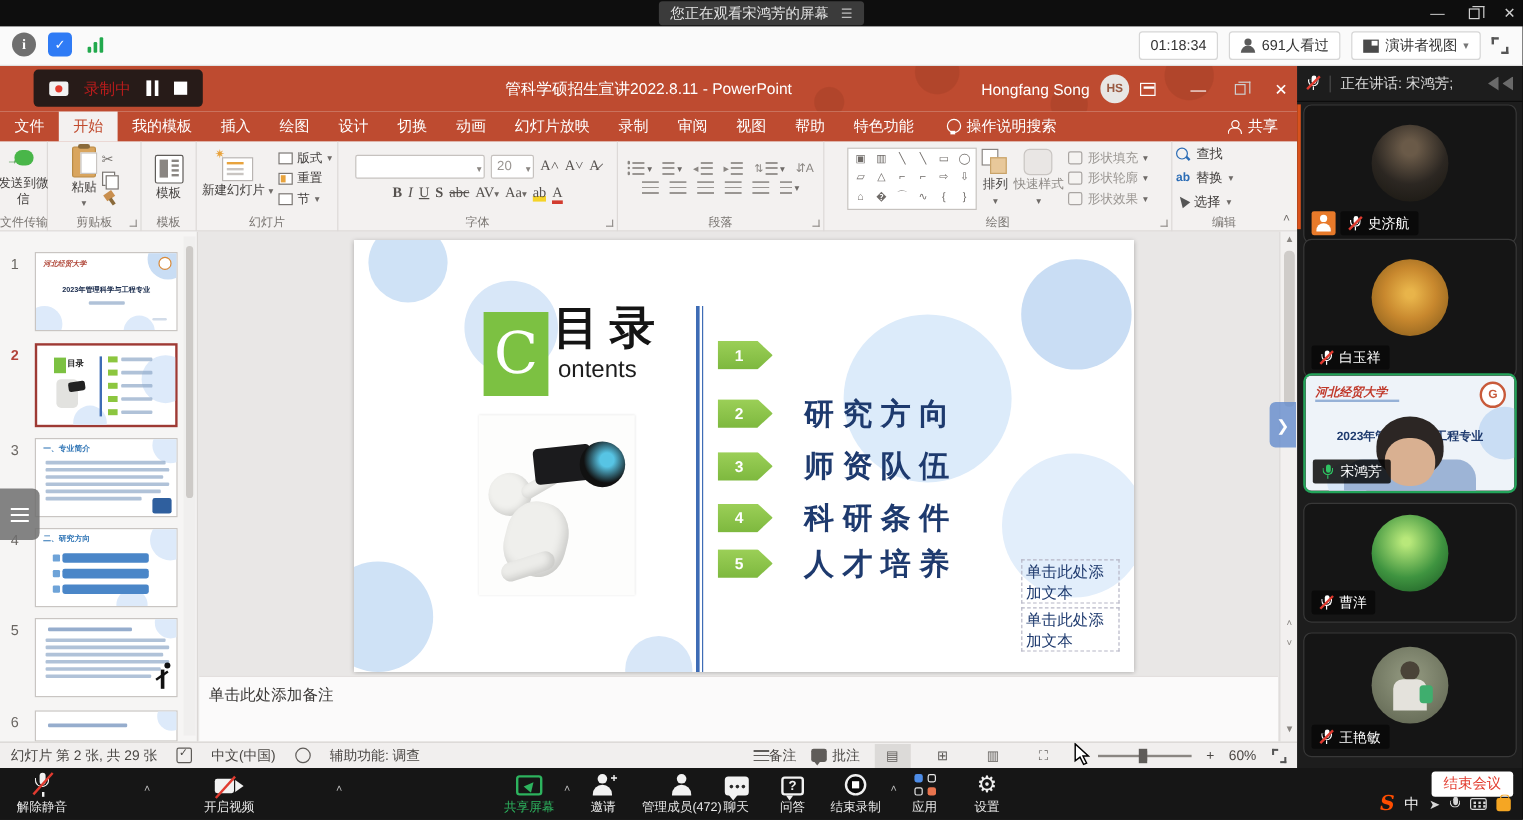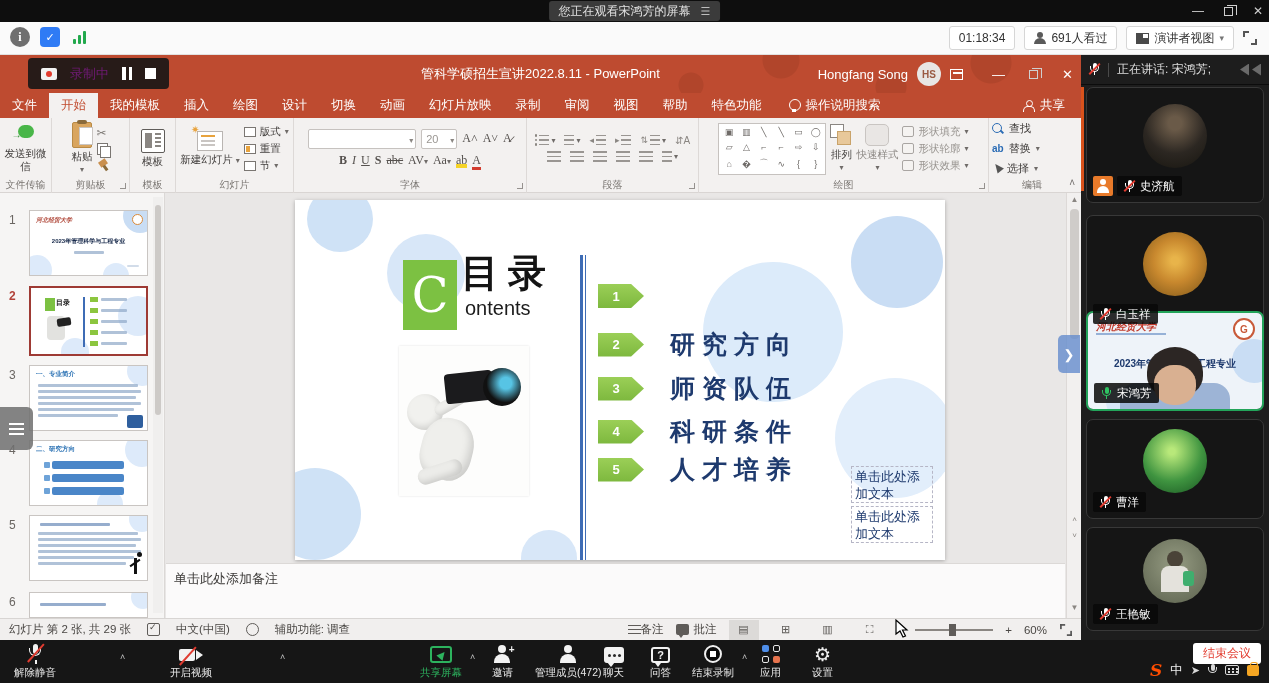--- a/index.html
+++ b/index.html
@@ -36,21 +36,21 @@
   .ic-fullscr::after{right:0;bottom:0;border-left:none;border-top:none}
 
   
   .ppt{position:absolute;left:0;top:55px;width:1081px;height:585px;background:#f3f1f0}
   .ppt-title{position:absolute;left:0;top:0;width:1081px;height:38px;background:#be4b30;overflow:hidden}
   .ppt-title .deco{position:absolute;right:0;top:0;width:420px;height:38px;opacity:.18;background:
     radial-gradient(circle at 30px 30px,#7a2c17 12px,transparent 13px),
     radial-gradient(circle at 120px 5px,#7a2c17 18px,transparent 19px),
     radial-gradient(circle at 230px 32px,#7a2c17 15px,transparent 16px),
     radial-gradient(circle at 330px 8px,#7a2c17 20px,transparent 21px)}
-  .rec-pill{position:absolute;left:28px;top:3px;height:31px;background:rgba(22,22,22,.9);border-radius:4px;display:flex;align-items:center;gap:13px;padding:0 13px;color:#701a75;font-size:13px;z-index:5}
+  .rec-pill{position:absolute;left:28px;top:3px;height:31px;background:rgba(22,22,22,.9);border-radius:4px;display:flex;align-items:center;gap:13px;padding:0 13px;color:#b91c1c;font-size:13px;z-index:5}
   .rec-cam{width:16px;height:12px;background:#f2f2f2;border-radius:2px;position:relative}
   .rec-cam::after{content:"";position:absolute;left:5px;top:3px;width:6px;height:6px;border-radius:50%;background:#e23b2e}
   .rec-pause{display:flex;gap:3px}
   .rec-pause i{display:block;width:3.5px;height:13px;background:#fff}
   .rec-stop{width:11px;height:11px;background:#fff}
   .ppt-title-text{position:absolute;left:0;right:0;top:0;height:38px;display:flex;align-items:center;justify-content:center;color:#fff;font-size:13px}
   .ppt-acct{position:absolute;right:118px;top:0;height:38px;display:flex;align-items:center;gap:9px;color:#fff;font-size:13px}
   .hs-av{width:24px;height:24px;border-radius:50%;background:#e8e6e4;color:#9a5a42;font-size:10px;font-weight:bold;display:flex;align-items:center;justify-content:center}
   .ppt-winctl{position:absolute;right:8px;top:0;height:38px;display:flex;align-items:center;gap:24px;color:#fff;font-size:13px}
   .ribopt{width:13px;height:11px;border:1px solid #fff;position:relative}
@@ -370,21 +370,21 @@
         <span class="bulb"></span>
         <span>操作说明搜索</span>
       </div>
       <div class="tab-share">
         <span class="person-w"></span>
         <span>共享</span>
       </div>
     </div>
 
     <div class="ribbon">
-      <div class="rgroup" style="width:52px">
+      <div class="rgroup" style="width:40px">
         <div class="rg-body">
           <div class="bigbtn">
             <span class="wechat"></span>
             <span style="white-space:normal;text-align:center;width:48px">发送到微信</span>
           </div>
         </div>
         <div class="rg-label">文件传输</div>
       </div>
 
       <div class="rgroup" style="width:78px">
@@ -804,21 +804,21 @@
       <div class="name-chip shift">
         <span class="mic12 off">
             <span class="b"></span>
             <span class="u"></span>
             <span class="s"></span>
           </span>
         <span>史济航</span>
       </div>
     </div>
 
-    <div class="tile" style="top:160px;height:116px">
+    <div class="tile" style="top:144px;height:116px">
       <div class="av baiyuxiang"></div>
       <div class="name-chip">
         <span class="mic12 off">
             <span class="b"></span>
             <span class="u"></span>
             <span class="s"></span>
           </span>
         <span>白玉祥</span>
       </div>
     </div>

